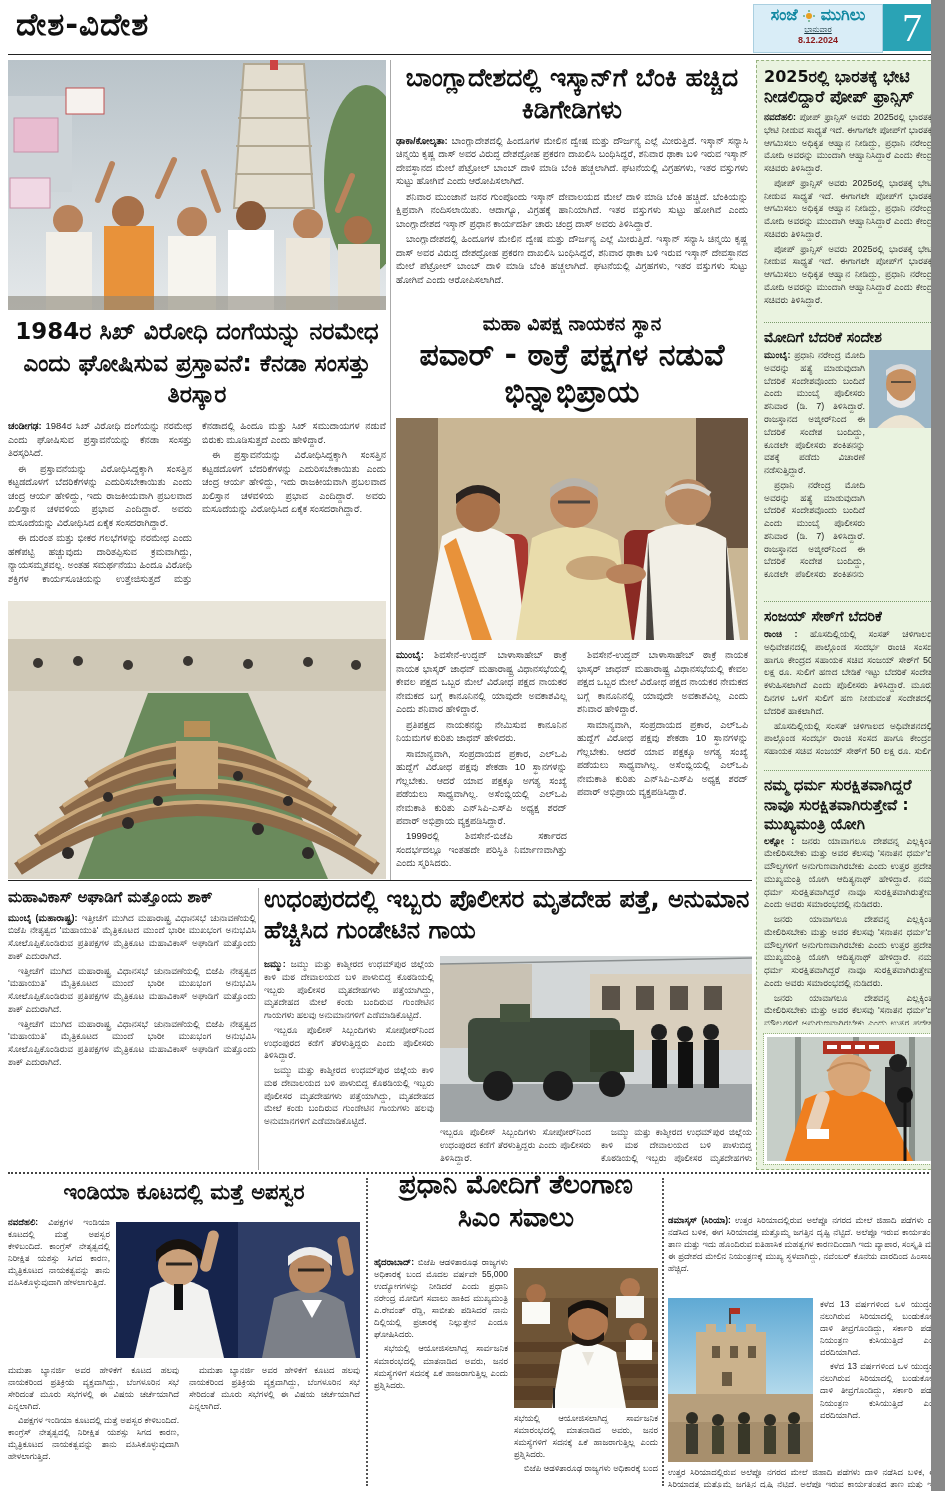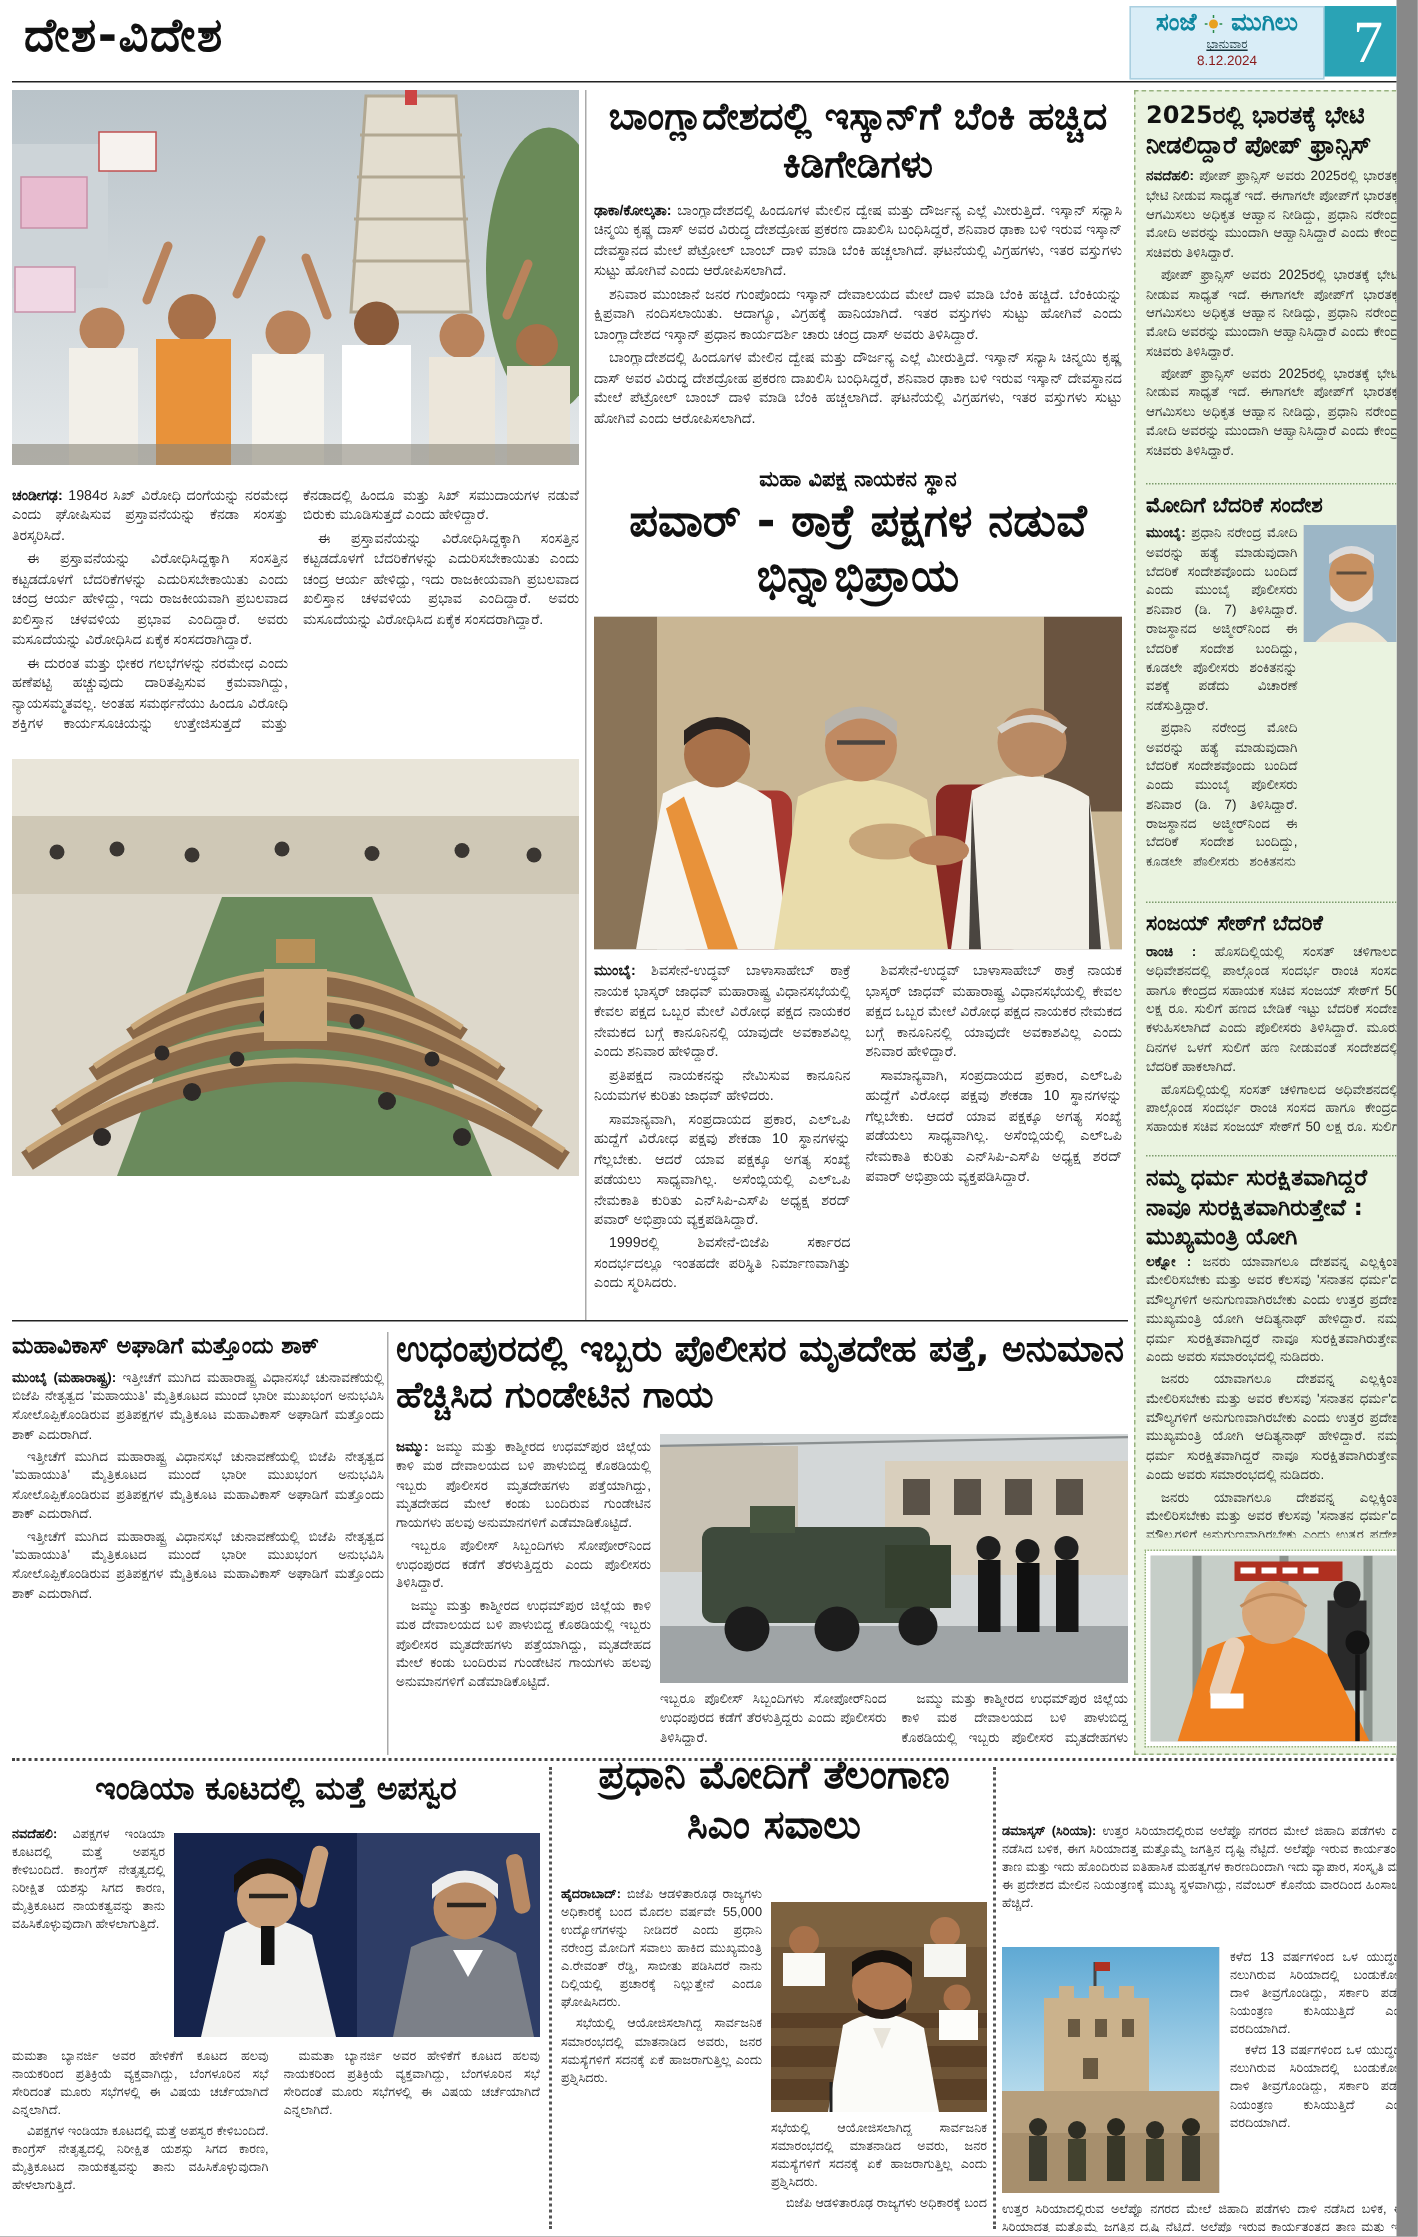--- a/index.html
+++ b/index.html
@@ -17,21 +17,21 @@
   .rule-v{border-left:1px solid #aaa;}
   .rule-v-dot{border-left:2px dotted #555;}
   .photo{display:block;background:#ccc;overflow:hidden;}
   .photo svg{display:block;width:100%;height:100%;}
   
   #section-title{left:16px;top:6px;font-size:31px;letter-spacing:1px;}
   #masthead{left:753px;top:4px;width:128px;height:47px;background:#d9edf7;border:1px solid #aacfe0;
             text-align:center;overflow:hidden;}
   #masthead .nm{color:#0f87a0;font-weight:bold;font-size:16px;line-height:20px;font-family:"DejaVu Sans",sans-serif;}
   #masthead .dy{font-size:8px;color:#15323a;line-height:10px;text-decoration:underline;}
-  #masthead .dt{font-size:9px;color:#8a1a1a;font-weight:normal;line-height:11px;}
+  #masthead .dt{font-size:9px;color:#8a1a1a;font-weight:bold;line-height:11px;}
   #page-num{left:883px;top:4px;width:58px;height:47px;background:#2aa3b5;color:#fff;
             font-family:"Liberation Serif",serif;font-size:40px;line-height:47px;text-align:center;}
   
   #green-panel{left:756px;top:60px;width:185px;height:1110px;background:#eaf3e0;
                border:1px dashed #97b27f;box-sizing:border-box;padding:6px 7px;}
   #green-panel .sec{overflow:hidden;}
   #green-panel .div{border-top:1px dotted #7a9a6a;margin:5px 0;}
   #green-panel .bt{font-size:9px;}
   .hl-green-lg{font-size:16px;line-height:1.25;}
   .hl-green-sm{font-size:14px;line-height:1.3;}
@@ -186,20 +186,21 @@
         <path d="M60 34 Q82 18 104 34" fill="none" stroke="#c08a5a" stroke-width="2"></path>
         <rect x="44" y="54" width="14" height="44" rx="7" fill="#e8d0b8" transform="rotate(18 51 76)"></rect>
         <rect x="40" y="92" width="22" height="10" fill="#fff"></rect>
         <circle cx="138" cy="58" r="8" fill="#141414"></circle>
           <line x1="138" y1="66" x2="138" y2="124" stroke="#141414" stroke-width="3"></line>
       </svg>
     </div>
   </div>
 
   <div class="abs" style="left:8px;top:316px;width:378px;">
+    <div class="hl" style="font-size:23px;line-height:1.38;text-align:center;">1984ರ ಸಿಖ್ ವಿರೋಧಿ ದಂಗೆಯನ್ನು ನರಮೇಧ ಎಂದು ಘೋಷಿಸುವ ಪ್ರಸ್ತಾವನೆ: ಕೆನಡಾ ಸಂಸತ್ತು ತಿರಸ್ಕಾರ</div>
     <div class="bt cols2" style="margin-top:8px;height:176px;">
       <p class="first"><span class="dl">ಚಂಡೀಗಢ:</span> <span>1984ರ ಸಿಖ್ ವಿರೋಧಿ ದಂಗೆಯನ್ನು ನರಮೇಧ ಎಂದು ಘೋಷಿಸುವ ಪ್ರಸ್ತಾವನೆಯನ್ನು ಕೆನಡಾ ಸಂಸತ್ತು ತಿರಸ್ಕರಿಸಿದೆ.</span></p>
       <p>ಈ ಪ್ರಸ್ತಾವನೆಯನ್ನು ವಿರೋಧಿಸಿದ್ದಕ್ಕಾಗಿ ಸಂಸತ್ತಿನ ಕಟ್ಟಡದೊಳಗೆ ಬೆದರಿಕೆಗಳನ್ನು ಎದುರಿಸಬೇಕಾಯಿತು ಎಂದು ಚಂದ್ರ ಆರ್ಯ ಹೇಳಿದ್ದು, ಇದು ರಾಜಕೀಯವಾಗಿ ಪ್ರಬಲವಾದ ಖಲಿಸ್ತಾನ ಚಳವಳಿಯ ಪ್ರಭಾವ ಎಂದಿದ್ದಾರೆ. ಅವರು ಮಸೂದೆಯನ್ನು ವಿರೋಧಿಸಿದ ಏಕೈಕ ಸಂಸದರಾಗಿದ್ದಾರೆ.</p>
       <p>ಈ ದುರಂತ ಮತ್ತು ಭೀಕರ ಗಲಭೆಗಳನ್ನು ನರಮೇಧ ಎಂದು ಹಣೆಪಟ್ಟಿ ಹಚ್ಚುವುದು ದಾರಿತಪ್ಪಿಸುವ ಕ್ರಮವಾಗಿದ್ದು, ನ್ಯಾಯಸಮ್ಮತವಲ್ಲ. ಅಂತಹ ಸಮರ್ಥನೆಯು ಹಿಂದೂ ವಿರೋಧಿ ಶಕ್ತಿಗಳ ಕಾರ್ಯಸೂಚಿಯನ್ನು ಉತ್ತೇಜಿಸುತ್ತದೆ ಮತ್ತು ಕೆನಡಾದಲ್ಲಿ ಹಿಂದೂ ಮತ್ತು ಸಿಖ್ ಸಮುದಾಯಗಳ ನಡುವೆ ಬಿರುಕು ಮೂಡಿಸುತ್ತದೆ ಎಂದು ಹೇಳಿದ್ದಾರೆ.</p>
       <p>ಈ ಪ್ರಸ್ತಾವನೆಯನ್ನು ವಿರೋಧಿಸಿದ್ದಕ್ಕಾಗಿ ಸಂಸತ್ತಿನ ಕಟ್ಟಡದೊಳಗೆ ಬೆದರಿಕೆಗಳನ್ನು ಎದುರಿಸಬೇಕಾಯಿತು ಎಂದು ಚಂದ್ರ ಆರ್ಯ ಹೇಳಿದ್ದು, ಇದು ರಾಜಕೀಯವಾಗಿ ಪ್ರಬಲವಾದ ಖಲಿಸ್ತಾನ ಚಳವಳಿಯ ಪ್ರಭಾವ ಎಂದಿದ್ದಾರೆ. ಅವರು ಮಸೂದೆಯನ್ನು ವಿರೋಧಿಸಿದ ಏಕೈಕ ಸಂಸದರಾಗಿದ್ದಾರೆ.</p>
     </div>
     <div class="photo" style="width:378px;height:278px;margin-top:6px;">
       <svg viewBox="0 0 378 278" preserveAspectRatio="none">
         <rect width="378" height="278" fill="#ddd8cb"></rect>
         <rect x="0" y="0" width="378" height="38" fill="#e9e5d9"></rect>
@@ -238,21 +239,21 @@
             <circle cx="150" cy="200" r="5"></circle>
             <circle cx="200" cy="150" r="5"></circle>
         </g>
         <rect x="168" y="140" width="42" height="48" fill="#caa87a"></rect>
         <rect x="176" y="120" width="26" height="16" fill="#b89058"></rect>
       </svg>
     </div>
   </div>
 
   <div class="abs" style="left:396px;top:312px;width:352px;">
-    <div class="hl" style="font-size:14px;text-align:center;">ಮಹಾ ವಿಪಕ್ಷ ನಾಯಕನ ಸ್ಥಾನ</div>
+    <div class="hl" style="font-size:19px;text-align:center;">ಮಹಾ ವಿಪಕ್ಷ ನಾಯಕನ ಸ್ಥಾನ</div>
     <div class="hl" style="font-size:30px;line-height:1.22;text-align:center;margin-top:2px;">ಪವಾರ್ - ಠಾಕ್ರೆ ಪಕ್ಷಗಳ ನಡುವೆ ಭಿನ್ನಾಭಿಪ್ರಾಯ</div>
     <div class="photo" style="width:352px;height:222px;margin-top:8px;">
       <svg viewBox="0 0 352 222" preserveAspectRatio="none">
         <rect width="352" height="222" fill="#c9b694"></rect>
         <rect x="0" y="0" width="42" height="222" fill="#8a7458"></rect>
         <rect x="300" y="0" width="52" height="130" fill="#6a5440"></rect>
         <rect x="52" y="116" width="80" height="106" rx="10" fill="#a83830"></rect>
         <rect x="228" y="112" width="60" height="110" rx="10" fill="#8a2a24"></rect>
         <path d="M28 222 L46 118 Q84 96 118 122 L130 222 Z" fill="#f6f4ee"></path>
         <path d="M60 120 L96 222 L76 222 L48 128 Z" fill="#e8923a"></path>

